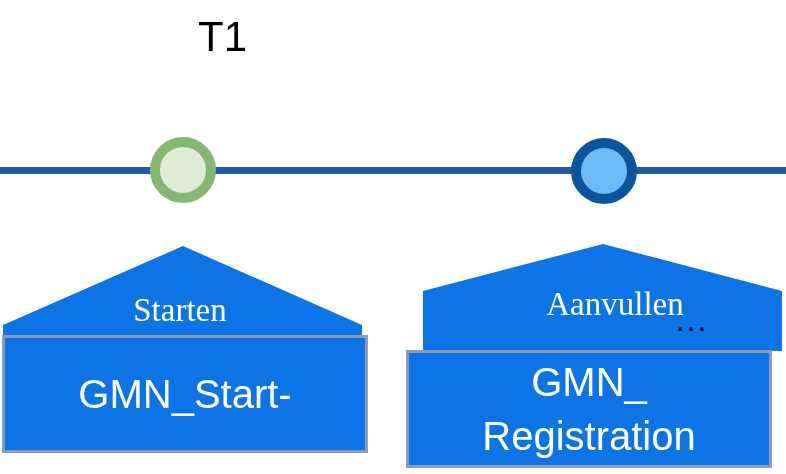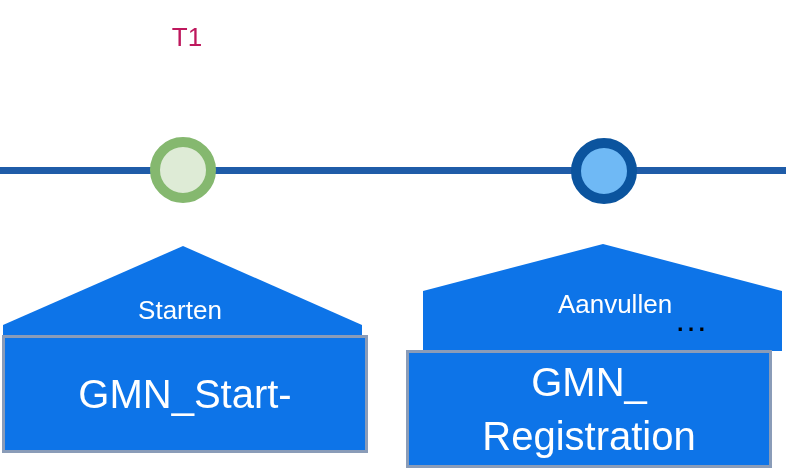--- a/index.html
+++ b/index.html
@@ -9,24 +9,24 @@
     height: 474px;
     background: #ffffff;
     overflow: hidden;
     font-family: "Liberation Sans", sans-serif;
   }
 
   
   .t-label {
     position: absolute;
     width: 120px;
-    text-align: center;
-    font-size: 26px;
+    text-align: right;
+    font-size: 42px;
     line-height: 54px;
-    color: #be185d;
+    color: #000000;
   }
   .t1 { left: 127px; top: 10px; }
   .t2 { left: 541px; top: 3px; }
 
   
   .line {
     position: absolute;
     left: 0; top: 167px;
     width: 786px; height: 7px;
     background: #1f5ca8;
@@ -54,24 +54,25 @@
   
   .roof { position: absolute; z-index: 3; }
   .roof-left { left: 0; top: 244px; }
   .roof-right { left: 420px; top: 242px; }
   .roof polygon { fill: #0d74e8; }
 
   .roof-label {
     position: absolute;
     width: 300px;
     text-align: center;
-    font-size: 26px;
+    font-size: 33px;
     line-height: 54px;
     color: #ffffff;
     z-index: 4;
+    font-family: Liberation Serif, serif;
   }
   .roof-label-left { left: 30px; top: 283px; }
   .roof-label-right { left: 465px; top: 277px; }
 
   .ellipsis {
     position: absolute;
     left: 674px; top: 299px;
     font-size: 34px;
     line-height: 40px;
     color: #000000;

